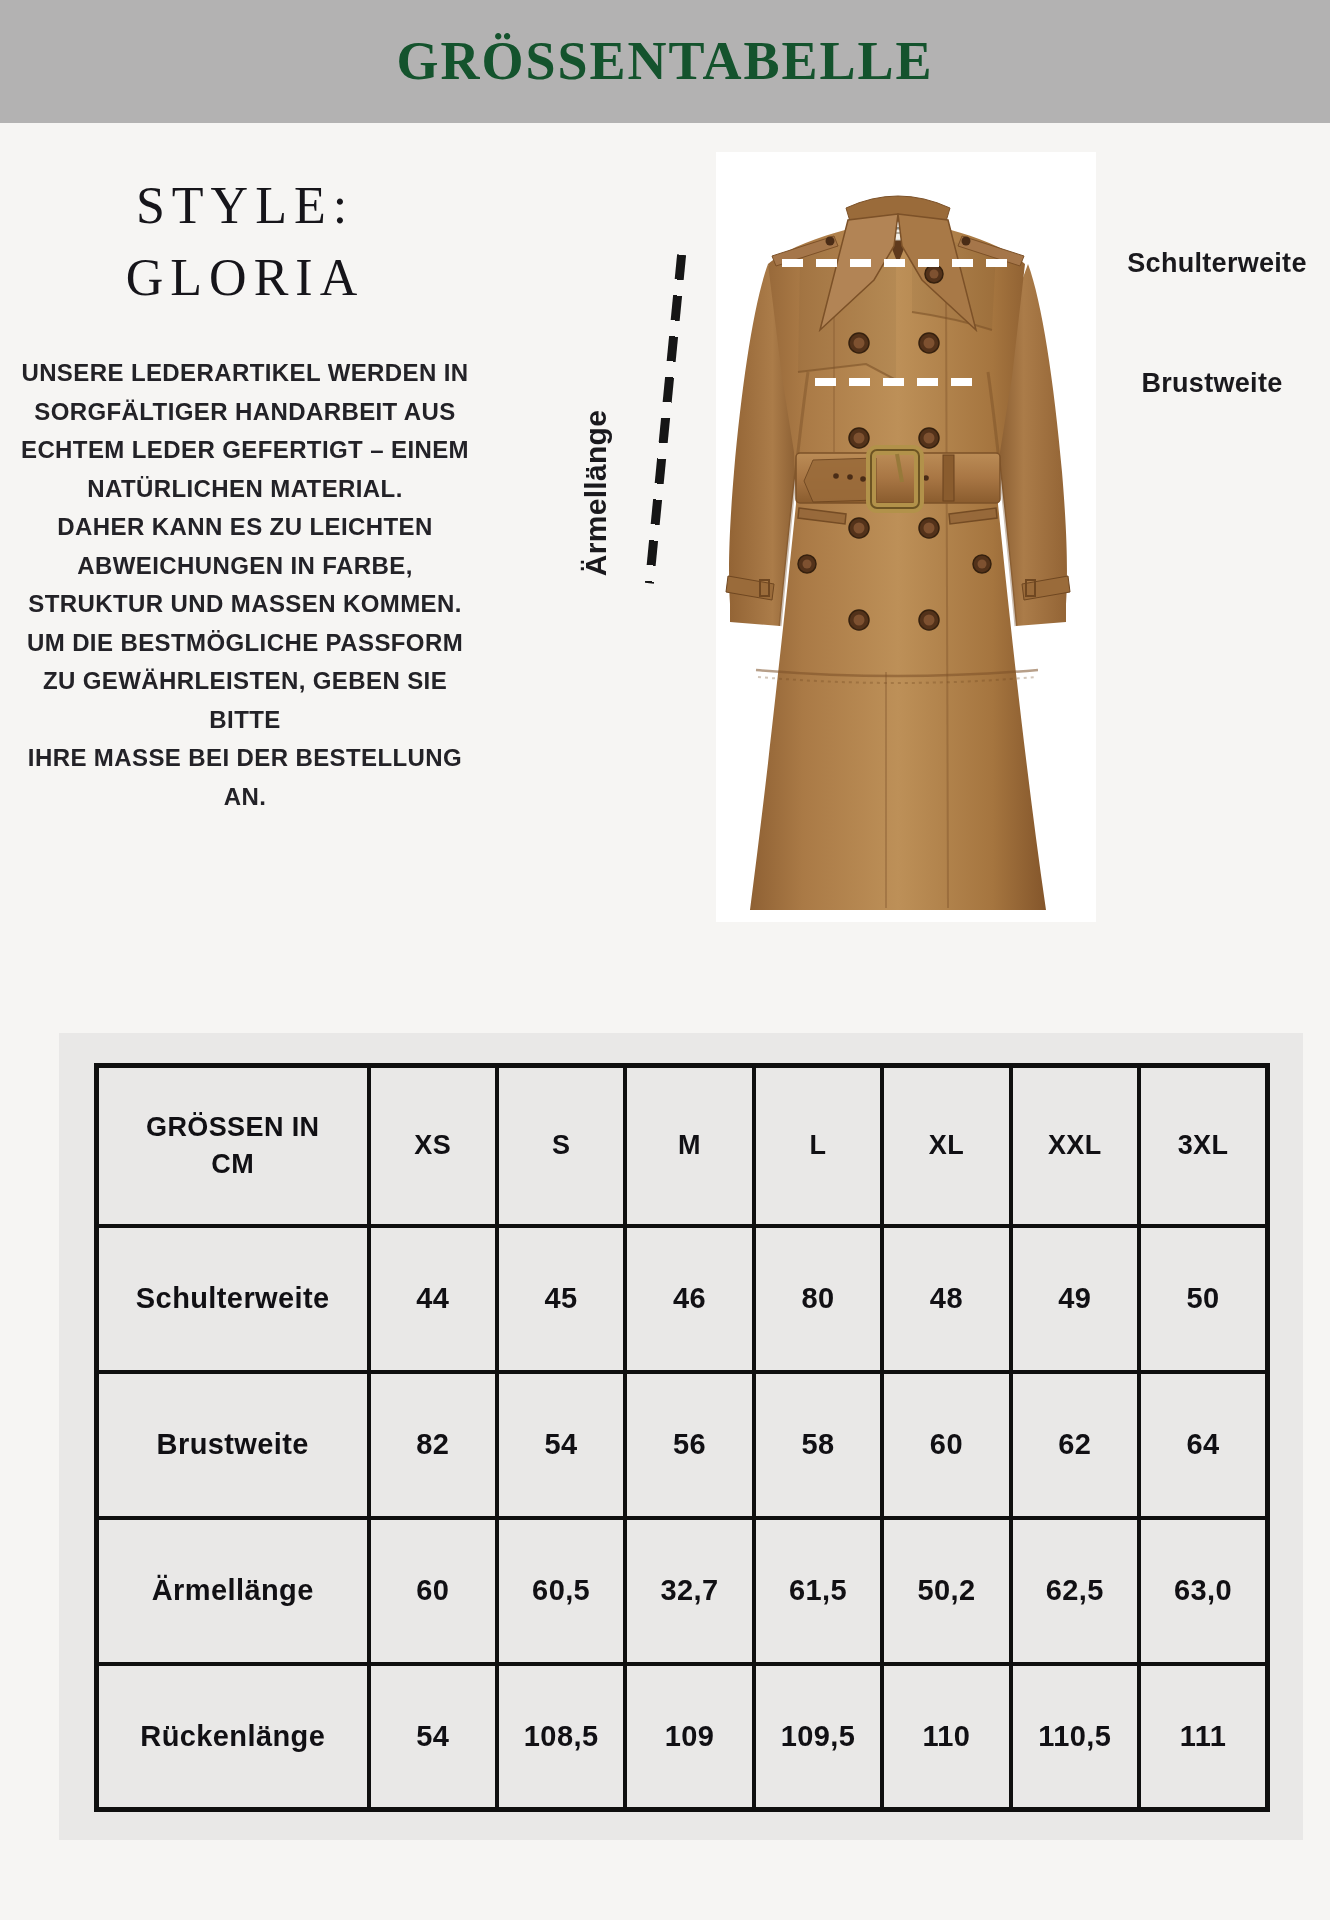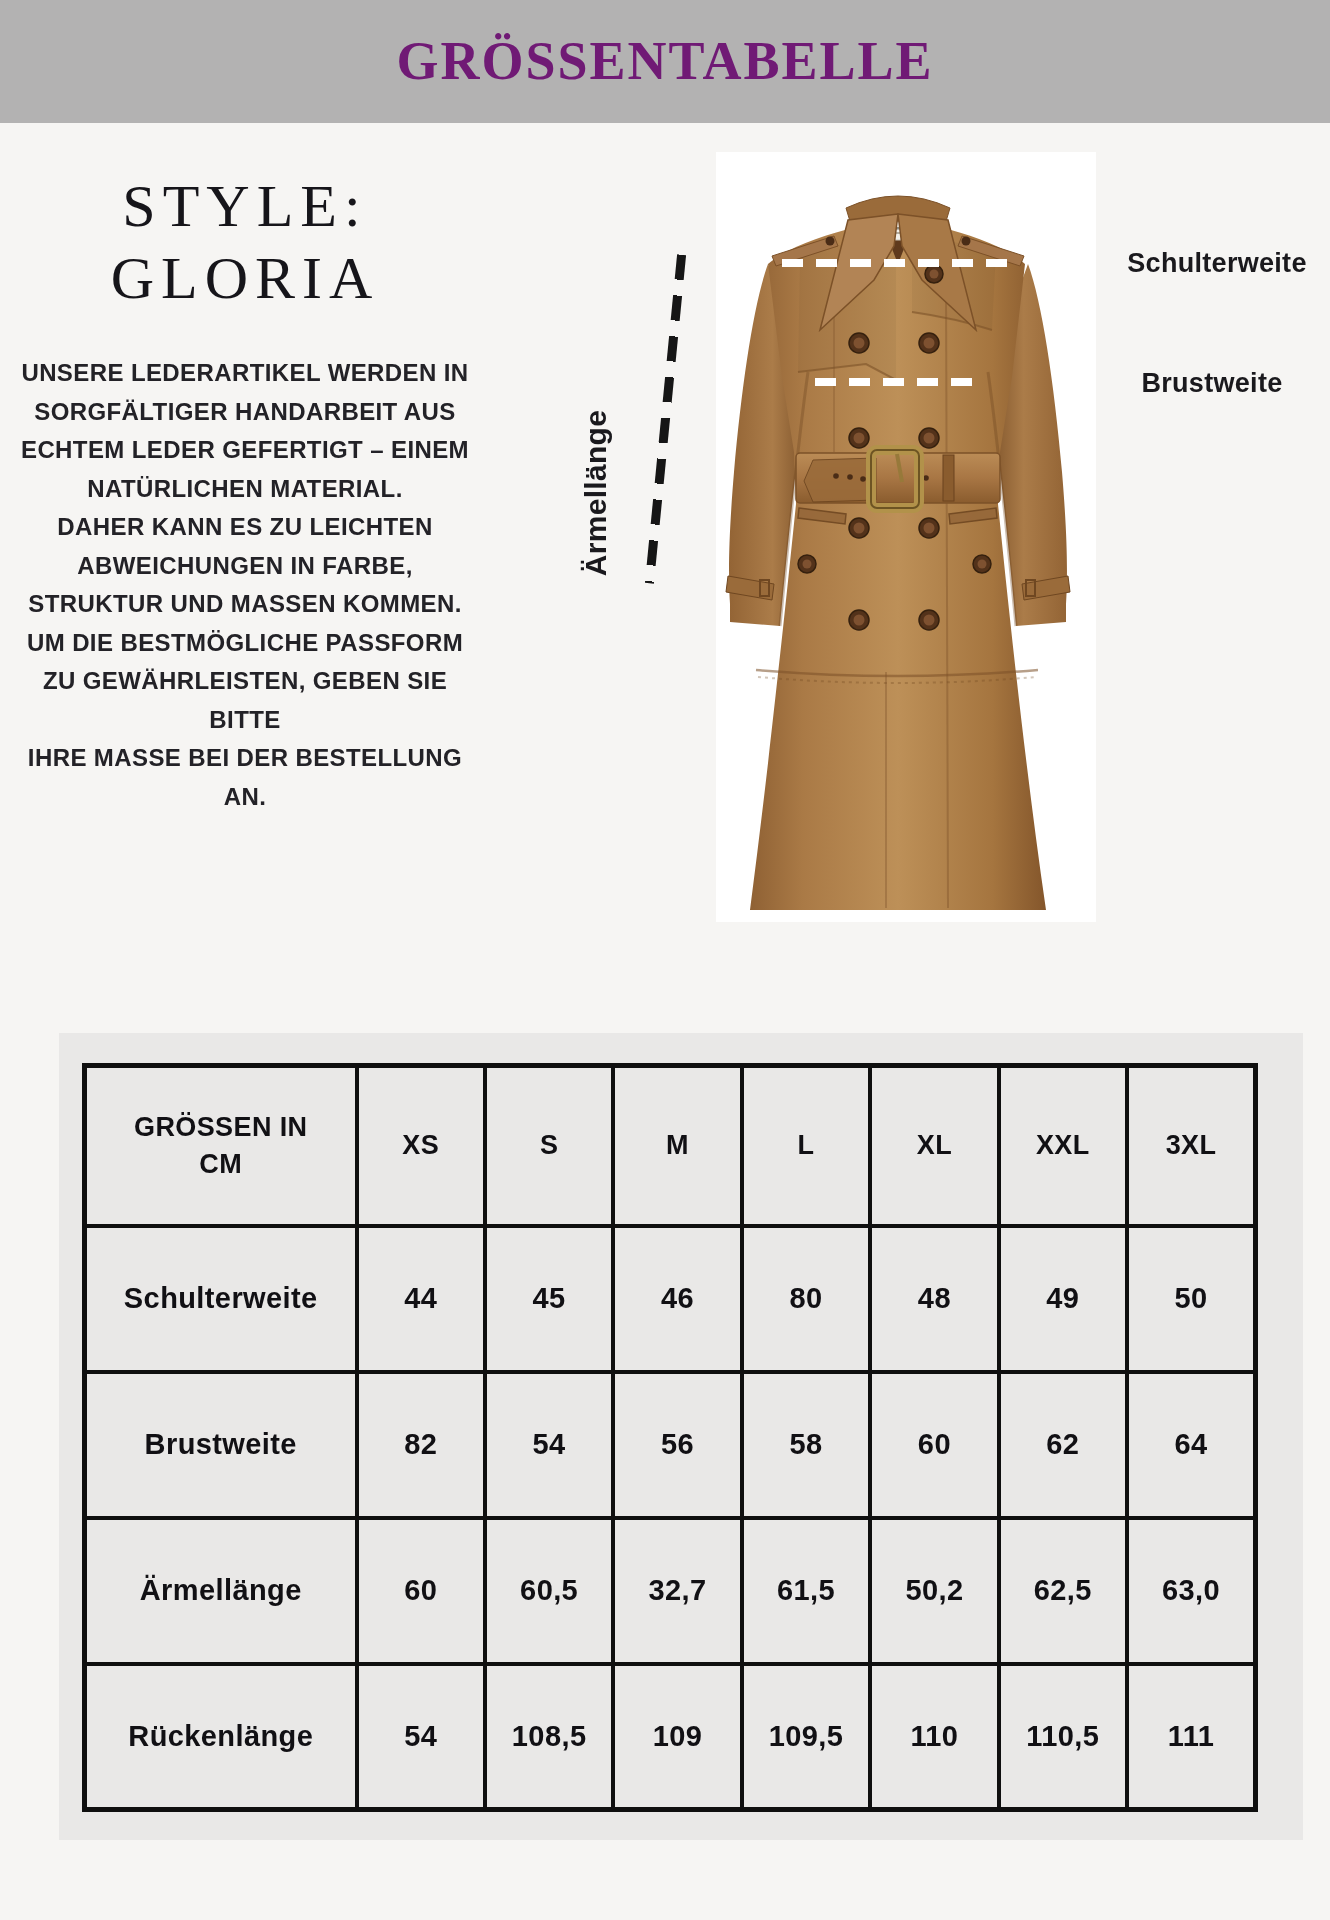--- a/index.html
+++ b/index.html
@@ -3,26 +3,26 @@
 <meta charset="utf-8">
 <style>
   html,body{margin:0;padding:0;}
   body{font-family:"Liberation Sans",sans-serif;}
   .page{position:relative;width:1330px;height:1920px;background:#f6f5f3;overflow:hidden;}
 
   
   .banner{position:absolute;left:0;top:0;width:1330px;height:123px;background:#b3b2b2;}
   .banner h1{margin:0;width:100%;text-align:center;line-height:123px;
     font-family:"Liberation Serif","DejaVu Serif",serif;font-weight:700;font-size:54px;
-    letter-spacing:2px;color:#701a75;}
+    letter-spacing:2px;color:#14532d;}
 
   
   .intro{position:absolute;left:20px;top:170px;width:450px;text-align:center;color:#1c1b1f;}
   .style-heading{font-family:"Liberation Serif","DejaVu Serif",serif;font-weight:400;
-    font-size:60px;line-height:72px;letter-spacing:7px;color:#16151a;}
+    font-size:52px;line-height:72px;letter-spacing:7px;color:#16151a;}
   .intro .para{font-size:24px;font-weight:700;line-height:38.5px;letter-spacing:0.4px;
     color:#232227;white-space:pre-line;}
   .para1{margin-top:40px;}
   .para2{}
 
   
   .photo-box{position:absolute;left:716px;top:152px;width:380px;height:770px;background:#ffffff;}
 
   
   .dash-h{position:absolute;height:8px;
@@ -36,21 +36,21 @@
   
   .measure-label{position:absolute;font-weight:700;font-size:27px;color:#1a191d;
     text-align:center;line-height:32px;letter-spacing:0.3px;}
   .label-shoulder{left:1097px;top:247px;width:240px;}
   .label-chest{left:1092px;top:367px;width:240px;}
   .label-sleeve{left:500px;top:473px;width:200px;height:40px;font-size:30px;
     transform:rotate(-90deg);}
 
   
   .table-panel{position:absolute;left:59px;top:1033px;width:1244px;height:807px;background:#e9e8e7;}
-  table.size{position:absolute;left:82px;top:1063px;width:1176px;border-collapse:collapse;
+  table.size{position:absolute;left:94px;top:1063px;width:1176px;border-collapse:collapse;
     table-layout:fixed;border:5px solid #0f0f0f;}
   table.size col.first{width:272px;}
   table.size th,table.size td{border:4px solid #0f0f0f;text-align:center;vertical-align:middle;
     font-weight:700;color:#111014;padding:0;}
   table.size tr.hdr{height:160px;}
   table.size tr.data{height:146px;}
   table.size th{font-size:27px;line-height:37px;letter-spacing:0.4px;}
   table.size td{font-size:29px;letter-spacing:0.4px;}
   td.row-label{font-size:27px;}
   .prelines{white-space:pre-line;}

